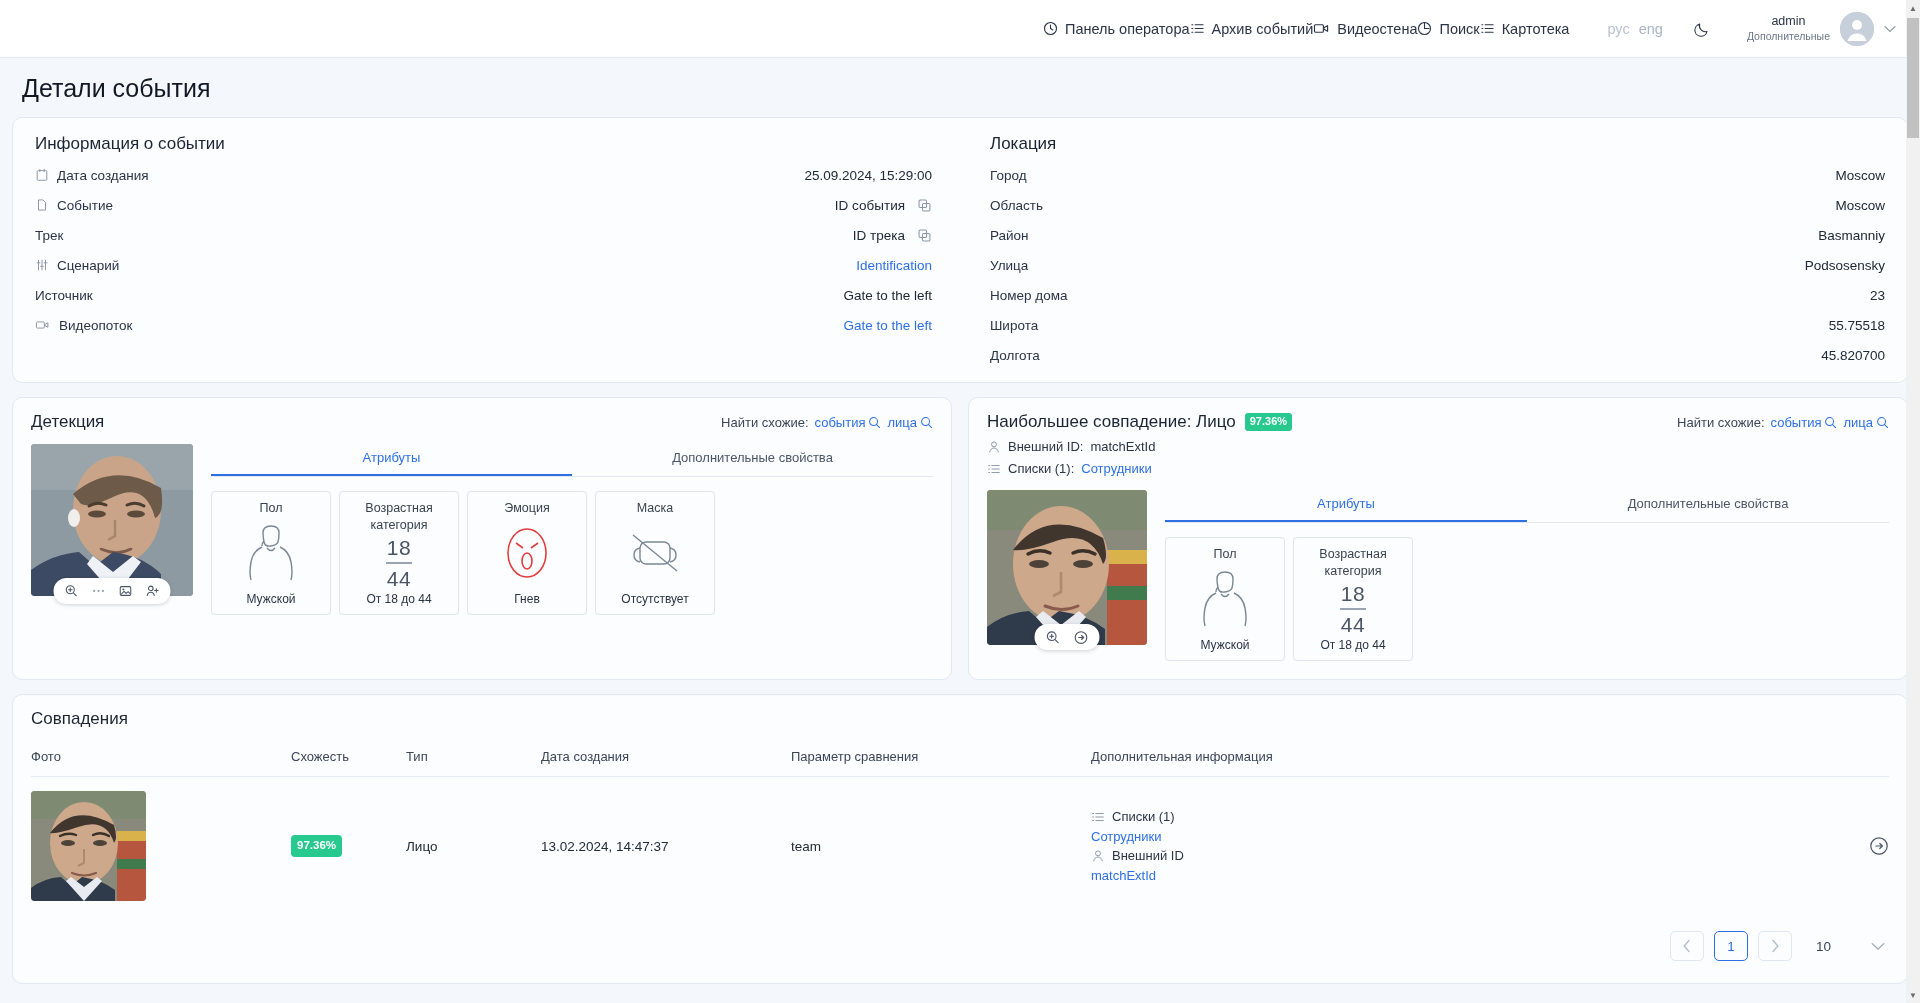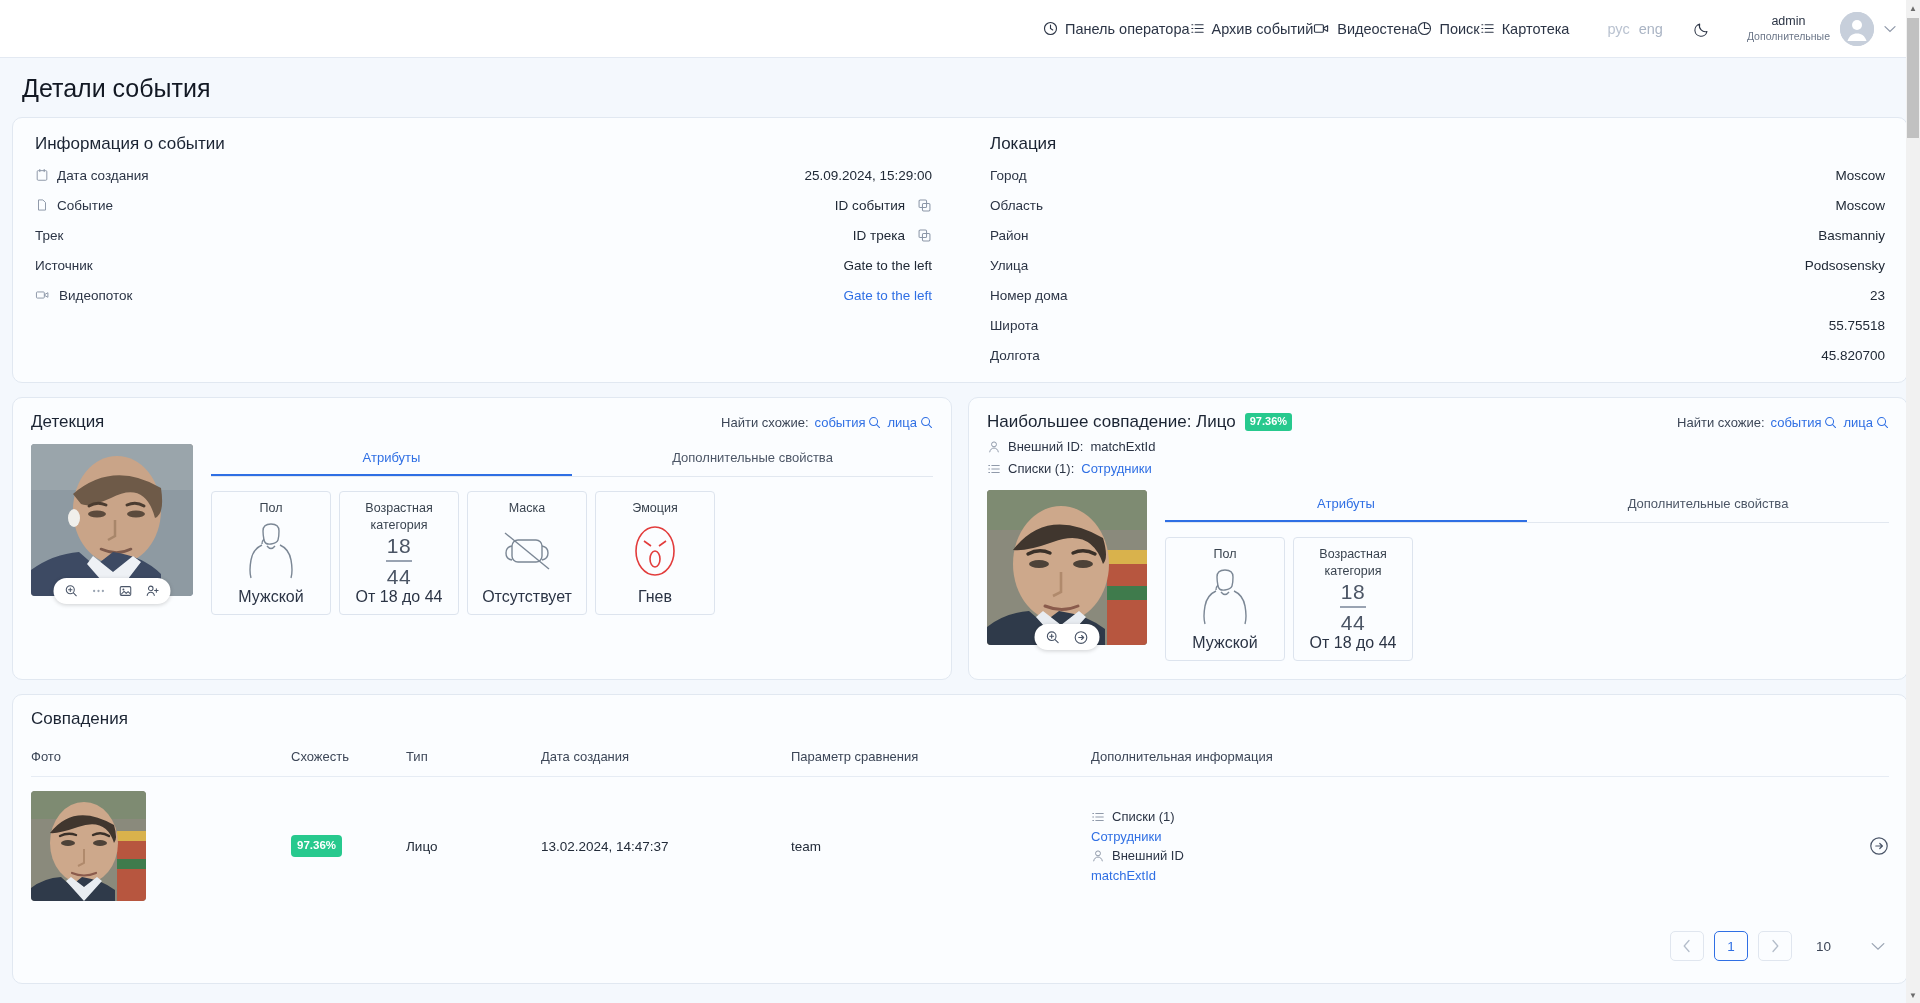--- a/index.html
+++ b/index.html
@@ -105,21 +105,21 @@
   .tab.active { color:#2f6fe4; border-bottom:2px solid #2f6fe4; }
   .attr-cards { display:flex; gap:8px; margin-top:14px; }
   .attr-card {
     width:120px; height:124px; border:1px solid #dde4ee; border-radius:4px;
     display:flex; flex-direction:column; align-items:center;
     padding:8px 4px 8px 4px; background:#fbfdff;
   }
   .attr-card.tall { height:124px; }
   .attr-name { font-size:12.5px; color:#39434f; text-align:center; line-height:1.35; }
   .attr-mid { flex:1; display:flex; align-items:center; justify-content:center; }
-  .attr-val { font-size:16px; color:#2b3445; }
+  .attr-val { font-size:12px; color:#2b3445; }
   .age-box { text-align:center; color:#4b5565; line-height:1; }
   .age-num { font-size:21px; letter-spacing:.5px; }
   .age-bar { width:26px; height:2px; background:#99a3b2; margin:4px auto; }
 
   .match-card { flex:1; padding:14px 18px 18px 18px; }
   .match-title { font-size:17px; color:#1b2433; display:flex; align-items:center; gap:9px;justify-content:space-between; }
   .badge-sim {
     background:#27c98e; color:#fff; font-size:11px; font-weight:700;
     border-radius:3px; padding:2px 5px; line-height:1.2;
   }
@@ -312,20 +312,33 @@
             <span>ID трека</span>
             <span class="copy-ic">
               <svg width="15" height="15" viewBox="0 0 16 16">
                   <rect x="2.2" y="2.2" width="8" height="8" rx="1.2" fill="none" stroke="#8b96a7" stroke-width="1.1"></rect>
                   <rect x="5.8" y="5.8" width="8" height="8" rx="1.2" fill="none" stroke="#8b96a7" stroke-width="1.1"></rect>
                 </svg>
             </span>
           </div>
         </div>
 
+        <div class="kv">
+          <div class="kv-label">
+            <span class="ic">
+              <svg width="14" height="14" viewBox="0 0 16 16">
+                  <g stroke="#8b96a7" stroke-width="1.1" stroke-linecap="round">
+                    <path d="M4 2.5v11M8 2.5v11M12 2.5v11M2.4 5.5h3.2M6.4 9.5h3.2M10.4 5.5h3.2"></path>
+                  </g>
+                </svg>
+            </span>
+            <span>Сценарий</span>
+          </div>
+          <div class="kv-val link">Identification</div>
+        </div>
 
         <div class="kv">
           <div class="kv-label">
             <span>Источник</span>
           </div>
           <div class="kv-val">
               <span>Gate to the left</span>
             </div>
         </div>
 
@@ -516,45 +529,45 @@
                 <div class="age-box">
                   <div class="age-num">18</div>
                   <div class="age-bar"></div>
                   <div class="age-num">44</div>
                 </div>
               </div>
               <div class="attr-val">От 18 до 44</div>
             </div>
 
             <div class="attr-card">
+              <div class="attr-name">Эмоция</div>
+              <div class="attr-mid">
+                <span>
+                  <svg width="52" height="56" viewBox="0 0 52 56" class="emo-ill">
+                      <ellipse cx="26" cy="28" rx="19" ry="24"></ellipse>
+                      <path d="M15 18l7 5M37 18l-7 5"></path>
+                      <ellipse cx="26" cy="36" rx="5" ry="8"></ellipse>
+                    </svg>
+                </span>
+              </div>
+              <div class="attr-val">Гнев</div>
+            </div>
+
+            <div class="attr-card">
               <div class="attr-name">Маска</div>
               <div class="attr-mid">
                 <span>
                   <svg width="56" height="56" viewBox="0 0 56 56" class="mask-ill">
                       <rect x="13" y="17" width="30" height="22" rx="6"></rect>
                       <path d="M13 23q-6 1-6 7t6 7M43 23q6 1 6 7t-6 7"></path>
                       <path d="M6 10l44 36"></path>
                     </svg>
                 </span>
               </div>
               <div class="attr-val">Отсутствует</div>
-            </div>
-
-            <div class="attr-card">
-              <div class="attr-name">Эмоция</div>
-              <div class="attr-mid">
-                <span>
-                  <svg width="52" height="56" viewBox="0 0 52 56" class="emo-ill">
-                      <ellipse cx="26" cy="28" rx="19" ry="24"></ellipse>
-                      <path d="M15 18l7 5M37 18l-7 5"></path>
-                      <ellipse cx="26" cy="36" rx="5" ry="8"></ellipse>
-                    </svg>
-                </span>
-              </div>
-              <div class="attr-val">Гнев</div>
             </div>
 
           </div>
         </div>
       </div>
     </div>
 
     <div class="card match-card">
       <div class="card-head">
         <div class="match-title">

